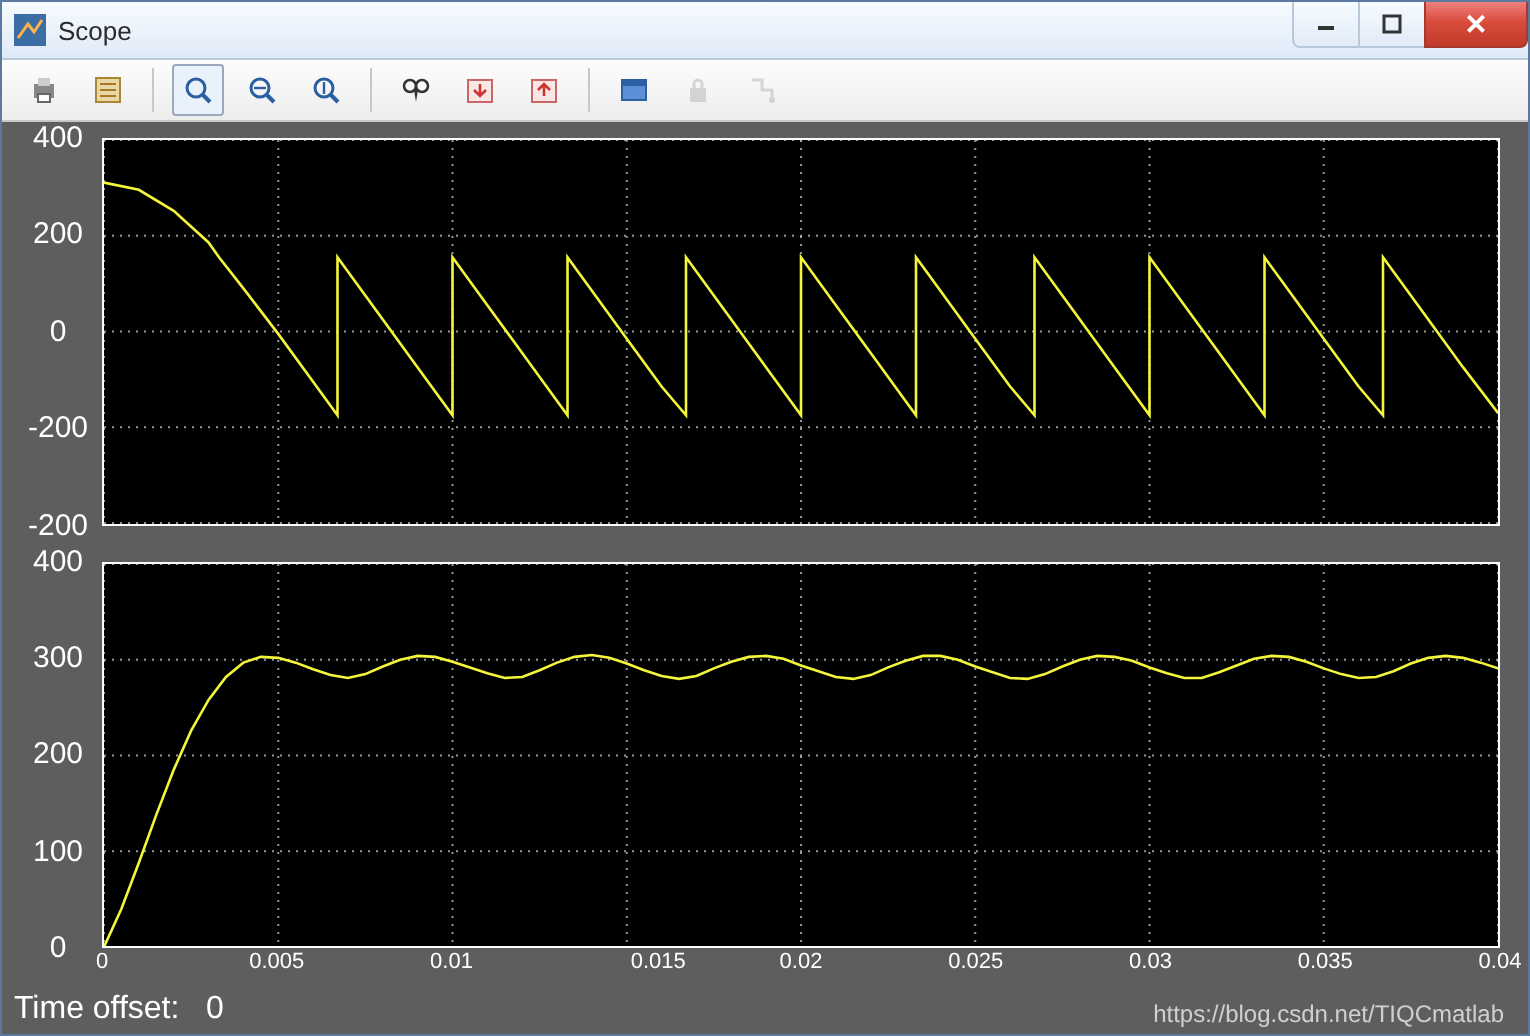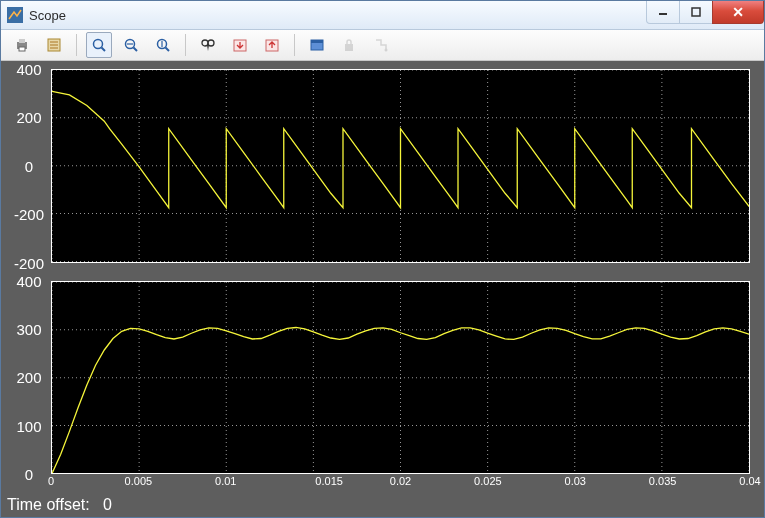--- a/index.html
+++ b/index.html
@@ -354,15 +354,16 @@
         <div class="xtick" style="left: 62.5%;">0.025</div>
         <div class="xtick" style="left: 75%;">0.03</div>
         <div class="xtick" style="left: 87.5%;">0.035</div>
         <div class="xtick" style="left: 100%;">0.04</div>
       </div>
 
     <div class="statusbar">
       <span>Time offset:</span>&nbsp;&nbsp;
       <span>0</span>
     </div>
+    <div class="watermark">https://blog.csdn.net/TIQCmatlab</div>
   </div>
 
 </div>
 
 </body></html>

